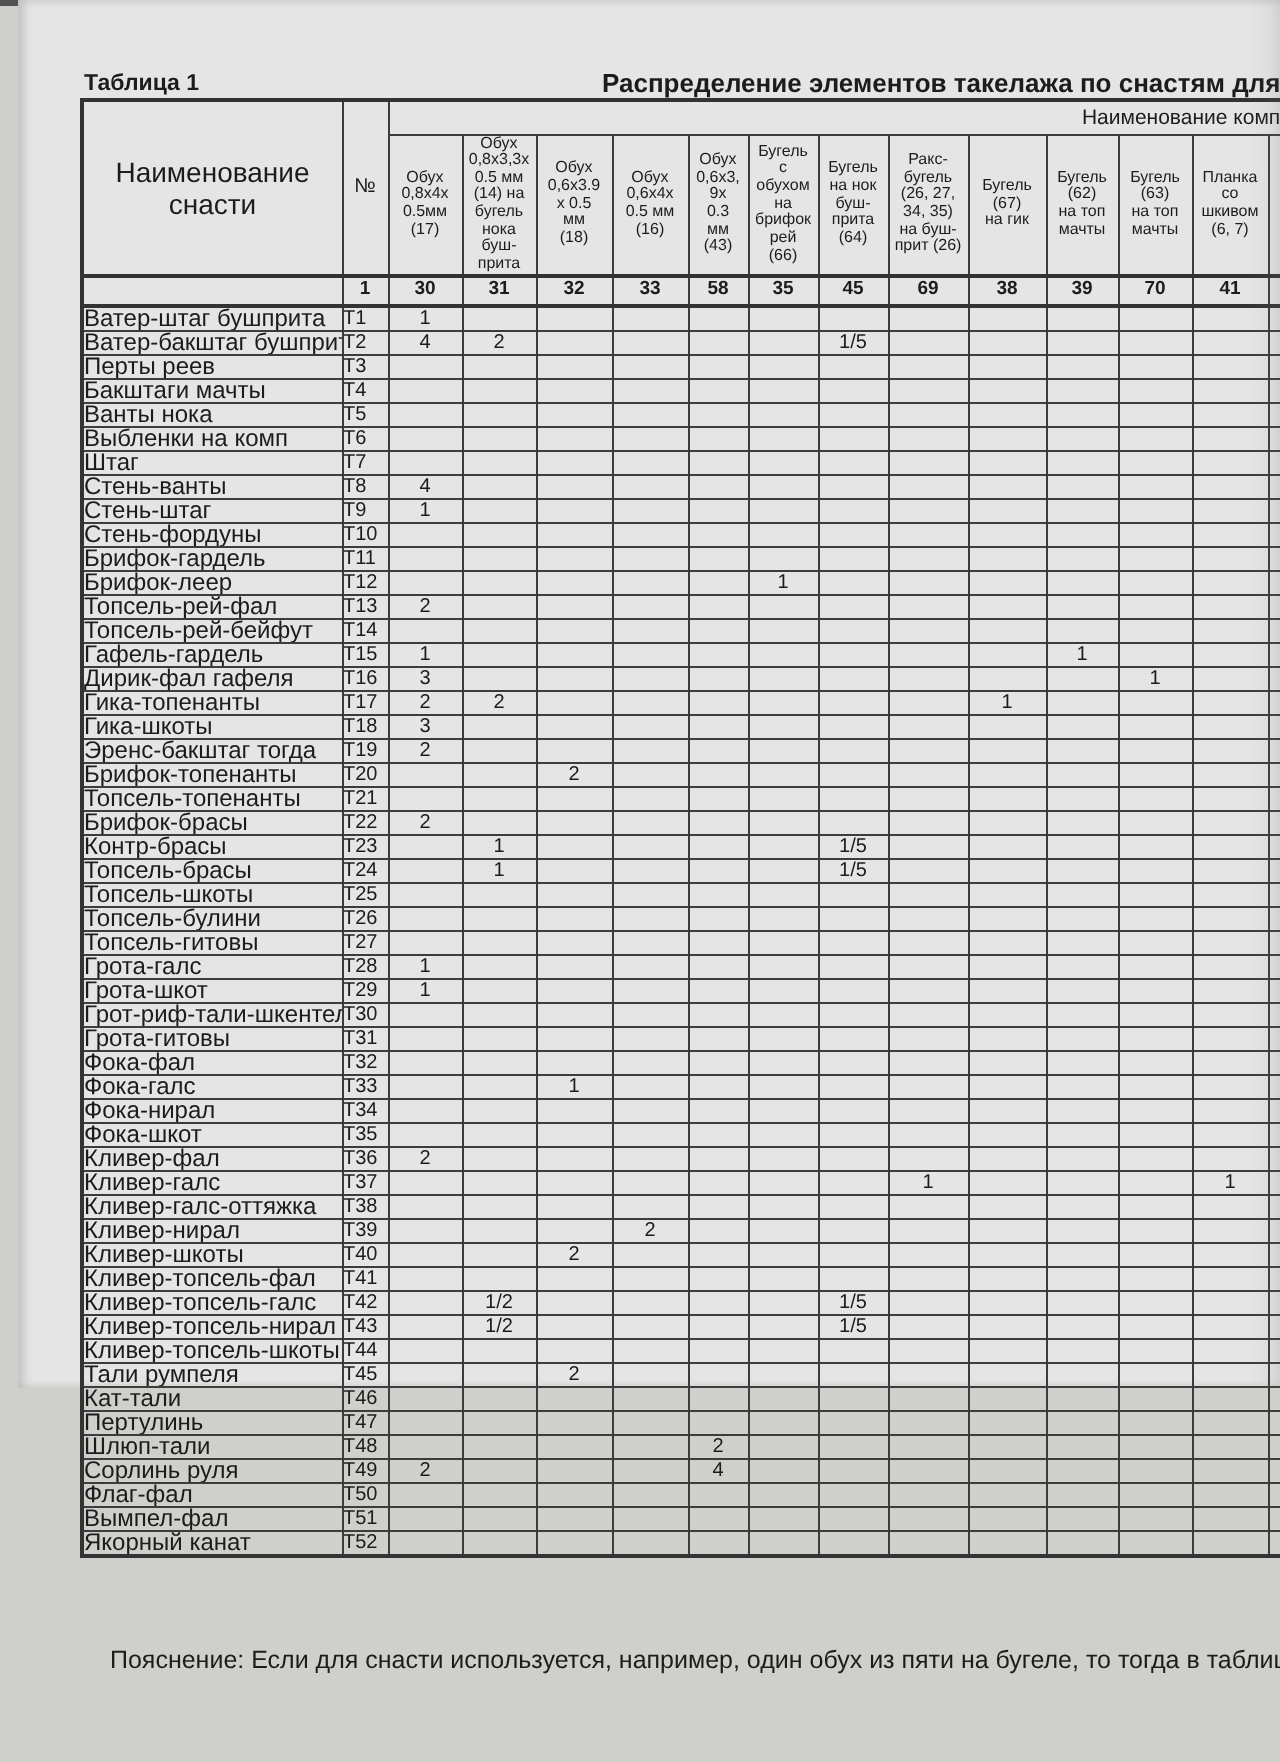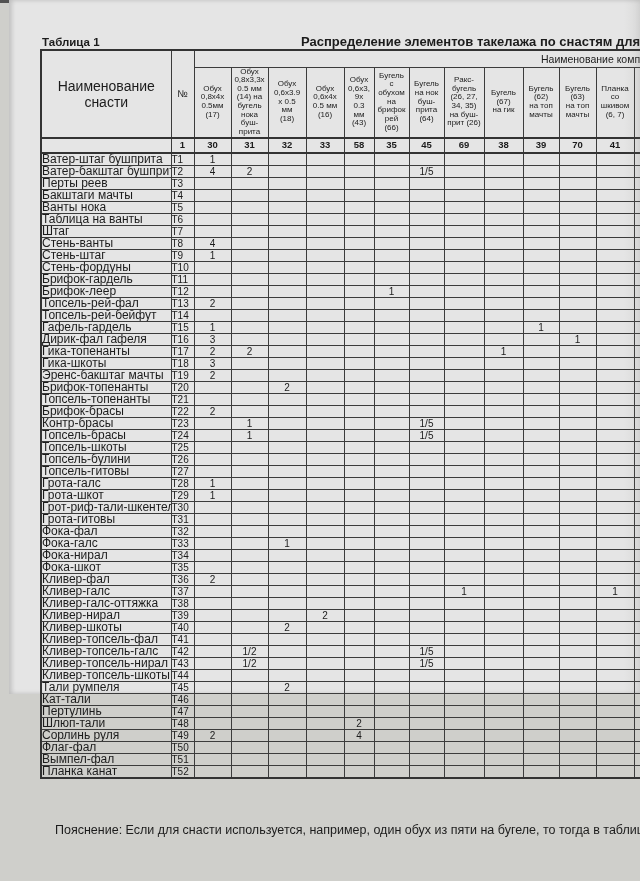--- a/index.html
+++ b/index.html
@@ -263,21 +263,21 @@
             <td class="c-val"></td>
             <td class="c-val"></td>
             <td class="c-val"></td>
             <td class="c-val"></td>
             <td class="c-val"></td>
             <td class="c-val"></td>
             <td class="c-val"></td>
             <td class="c-val"></td>
           </tr>
           <tr class="data-row">
-            <td class="c-name">Таблица на ванты</td>
+            <td class="c-name">Выбленки на комп</td>
             <td class="c-id">Т6</td>
             <td class="c-val"></td>
             <td class="c-val"></td>
             <td class="c-val"></td>
             <td class="c-val"></td>
             <td class="c-val"></td>
             <td class="c-val"></td>
             <td class="c-val"></td>
             <td class="c-val"></td>
             <td class="c-val"></td>
@@ -484,21 +484,21 @@
             <td class="c-val"></td>
             <td class="c-val"></td>
             <td class="c-val"></td>
             <td class="c-val"></td>
             <td class="c-val"></td>
             <td class="c-val"></td>
             <td class="c-val"></td>
             <td class="c-val"></td>
           </tr>
           <tr class="data-row">
-            <td class="c-name">Эренс-бакштаг мачты</td>
+            <td class="c-name">Эренс-бакштаг тогда</td>
             <td class="c-id">Т19</td>
             <td class="c-val">2</td>
             <td class="c-val"></td>
             <td class="c-val"></td>
             <td class="c-val"></td>
             <td class="c-val"></td>
             <td class="c-val"></td>
             <td class="c-val"></td>
             <td class="c-val"></td>
             <td class="c-val"></td>
@@ -1045,21 +1045,21 @@
             <td class="c-val"></td>
             <td class="c-val"></td>
             <td class="c-val"></td>
             <td class="c-val"></td>
             <td class="c-val"></td>
             <td class="c-val"></td>
             <td class="c-val"></td>
             <td class="c-val"></td>
           </tr>
           <tr class="data-row">
-            <td class="c-name">Планка канат</td>
+            <td class="c-name">Якорный канат</td>
             <td class="c-id">Т52</td>
             <td class="c-val"></td>
             <td class="c-val"></td>
             <td class="c-val"></td>
             <td class="c-val"></td>
             <td class="c-val"></td>
             <td class="c-val"></td>
             <td class="c-val"></td>
             <td class="c-val"></td>
             <td class="c-val"></td>

